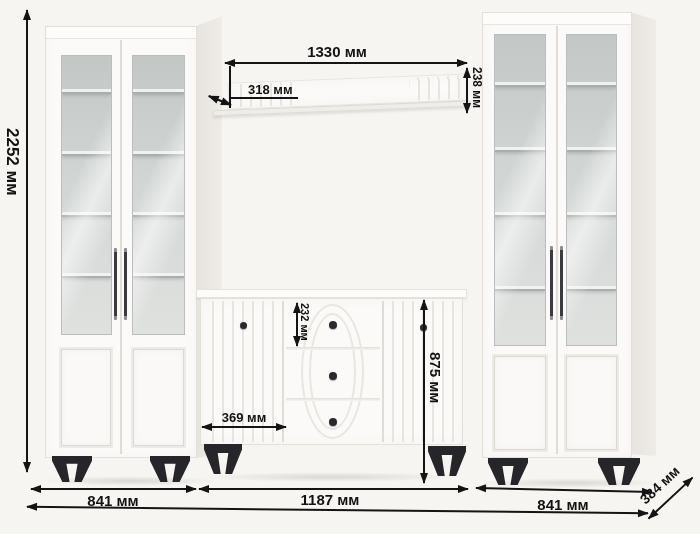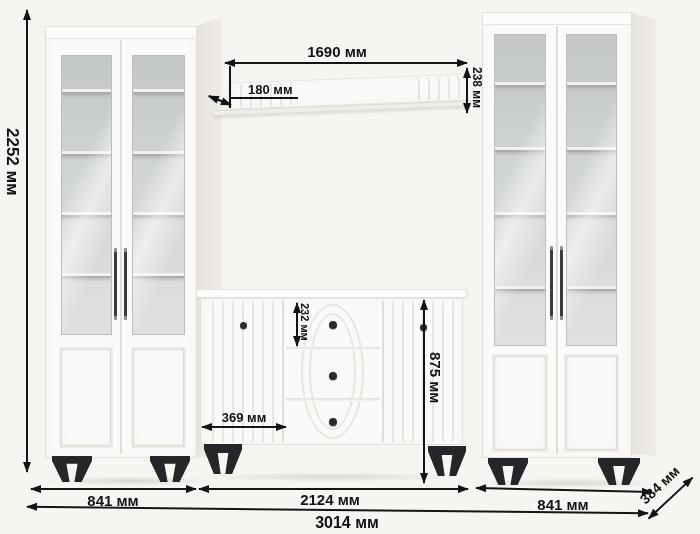--- a/index.html
+++ b/index.html
@@ -134,47 +134,46 @@
     <div class="knob" style="left:420px;top:324px;"></div>
 
     <div class="leg" style="left:204px;top:444px;width:38px;height:30px;"></div>
     <div class="leg" style="left:428px;top:446px;width:38px;height:30px;"></div>
   </div>
 
   <div class="va" style="left:26px;top:10px;height:462px;"></div>
   <div class="dlbl vtext" style="left:2px;top:128px;font-size:17px;">2252 мм</div>
 
   <div class="ha" style="left:225px;top:62px;width:242px;"></div>
-  <div class="dlbl ctr" style="left:287px;top:43px;width:100px;font-size:15px;">1690 мм</div>
+  <div class="dlbl ctr" style="left:287px;top:43px;width:100px;font-size:15px;">1330 мм</div>
 
-  <div class="dlbl" style="left:248px;top:82px;font-size:13px;">180 мм</div>
+  <div class="dlbl" style="left:248px;top:82px;font-size:13px;">318 мм</div>
   <div class="line" style="left:230px;top:97px;width:68px;height:2px;"></div>
   <div class="line" style="left:229px;top:66px;width:2px;height:42px;"></div>
   <div class="ha" style="left:207px;top:104px;width:24px;transform:rotate(22deg);transform-origin:100% 50%;border-right:0;"></div>
 
   <div class="va" style="left:466px;top:68px;height:45px;"></div>
   <div class="dlbl vtext" style="left:470px;top:67px;font-size:12px;">238 мм</div>
 
   <div class="va" style="left:296px;top:303px;height:43px;"></div>
   <div class="dlbl vtext" style="left:299px;top:303px;font-size:11px;">232 мм</div>
 
   <div class="ha" style="left:202px;top:426px;width:84px;"></div>
   <div class="dlbl ctr" style="left:204px;top:410px;width:80px;font-size:13px;">369 мм</div>
 
   <div class="va" style="left:423px;top:300px;height:183px;"></div>
   <div class="dlbl vtext" style="left:427px;top:352px;font-size:15px;">875 мм</div>
 
   <div class="ha" style="left:31px;top:488px;width:165px;"></div>
   <div class="dlbl ctr" style="left:63px;top:492px;width:100px;font-size:15px;">841 мм</div>
   <div class="ha" style="left:199px;top:488px;width:269px;"></div>
-  <div class="dlbl ctr" style="left:280px;top:491px;width:100px;font-size:15px;">2124 мм</div>
+  <div class="dlbl ctr" style="left:280px;top:491px;width:100px;font-size:15px;">1187 мм</div>
   <div class="ha" style="left:476px;top:489px;width:176px;transform:rotate(1.3deg);"></div>
   <div class="dlbl ctr" style="left:513px;top:496px;width:100px;font-size:15px;">841 мм</div>
 
   <div class="ha" style="left:27px;top:509px;width:621px;transform:rotate(0.6deg);"></div>
-  <div class="dlbl ctr" style="left:297px;top:514px;width:100px;font-size:16px;">3014 мм</div>
 
   <div style="left:650px;top:493px;width:62px;height:27px;transform:rotate(-43deg);transform-origin:0 100%;">
     <div class="dlbl ctr" style="left:0;top:0;width:62px;font-size:14px;">384 мм</div>
     <div class="ha" style="left:0;top:24px;width:60px;"></div>
   </div>
 
 </div>
 
 </body></html>

